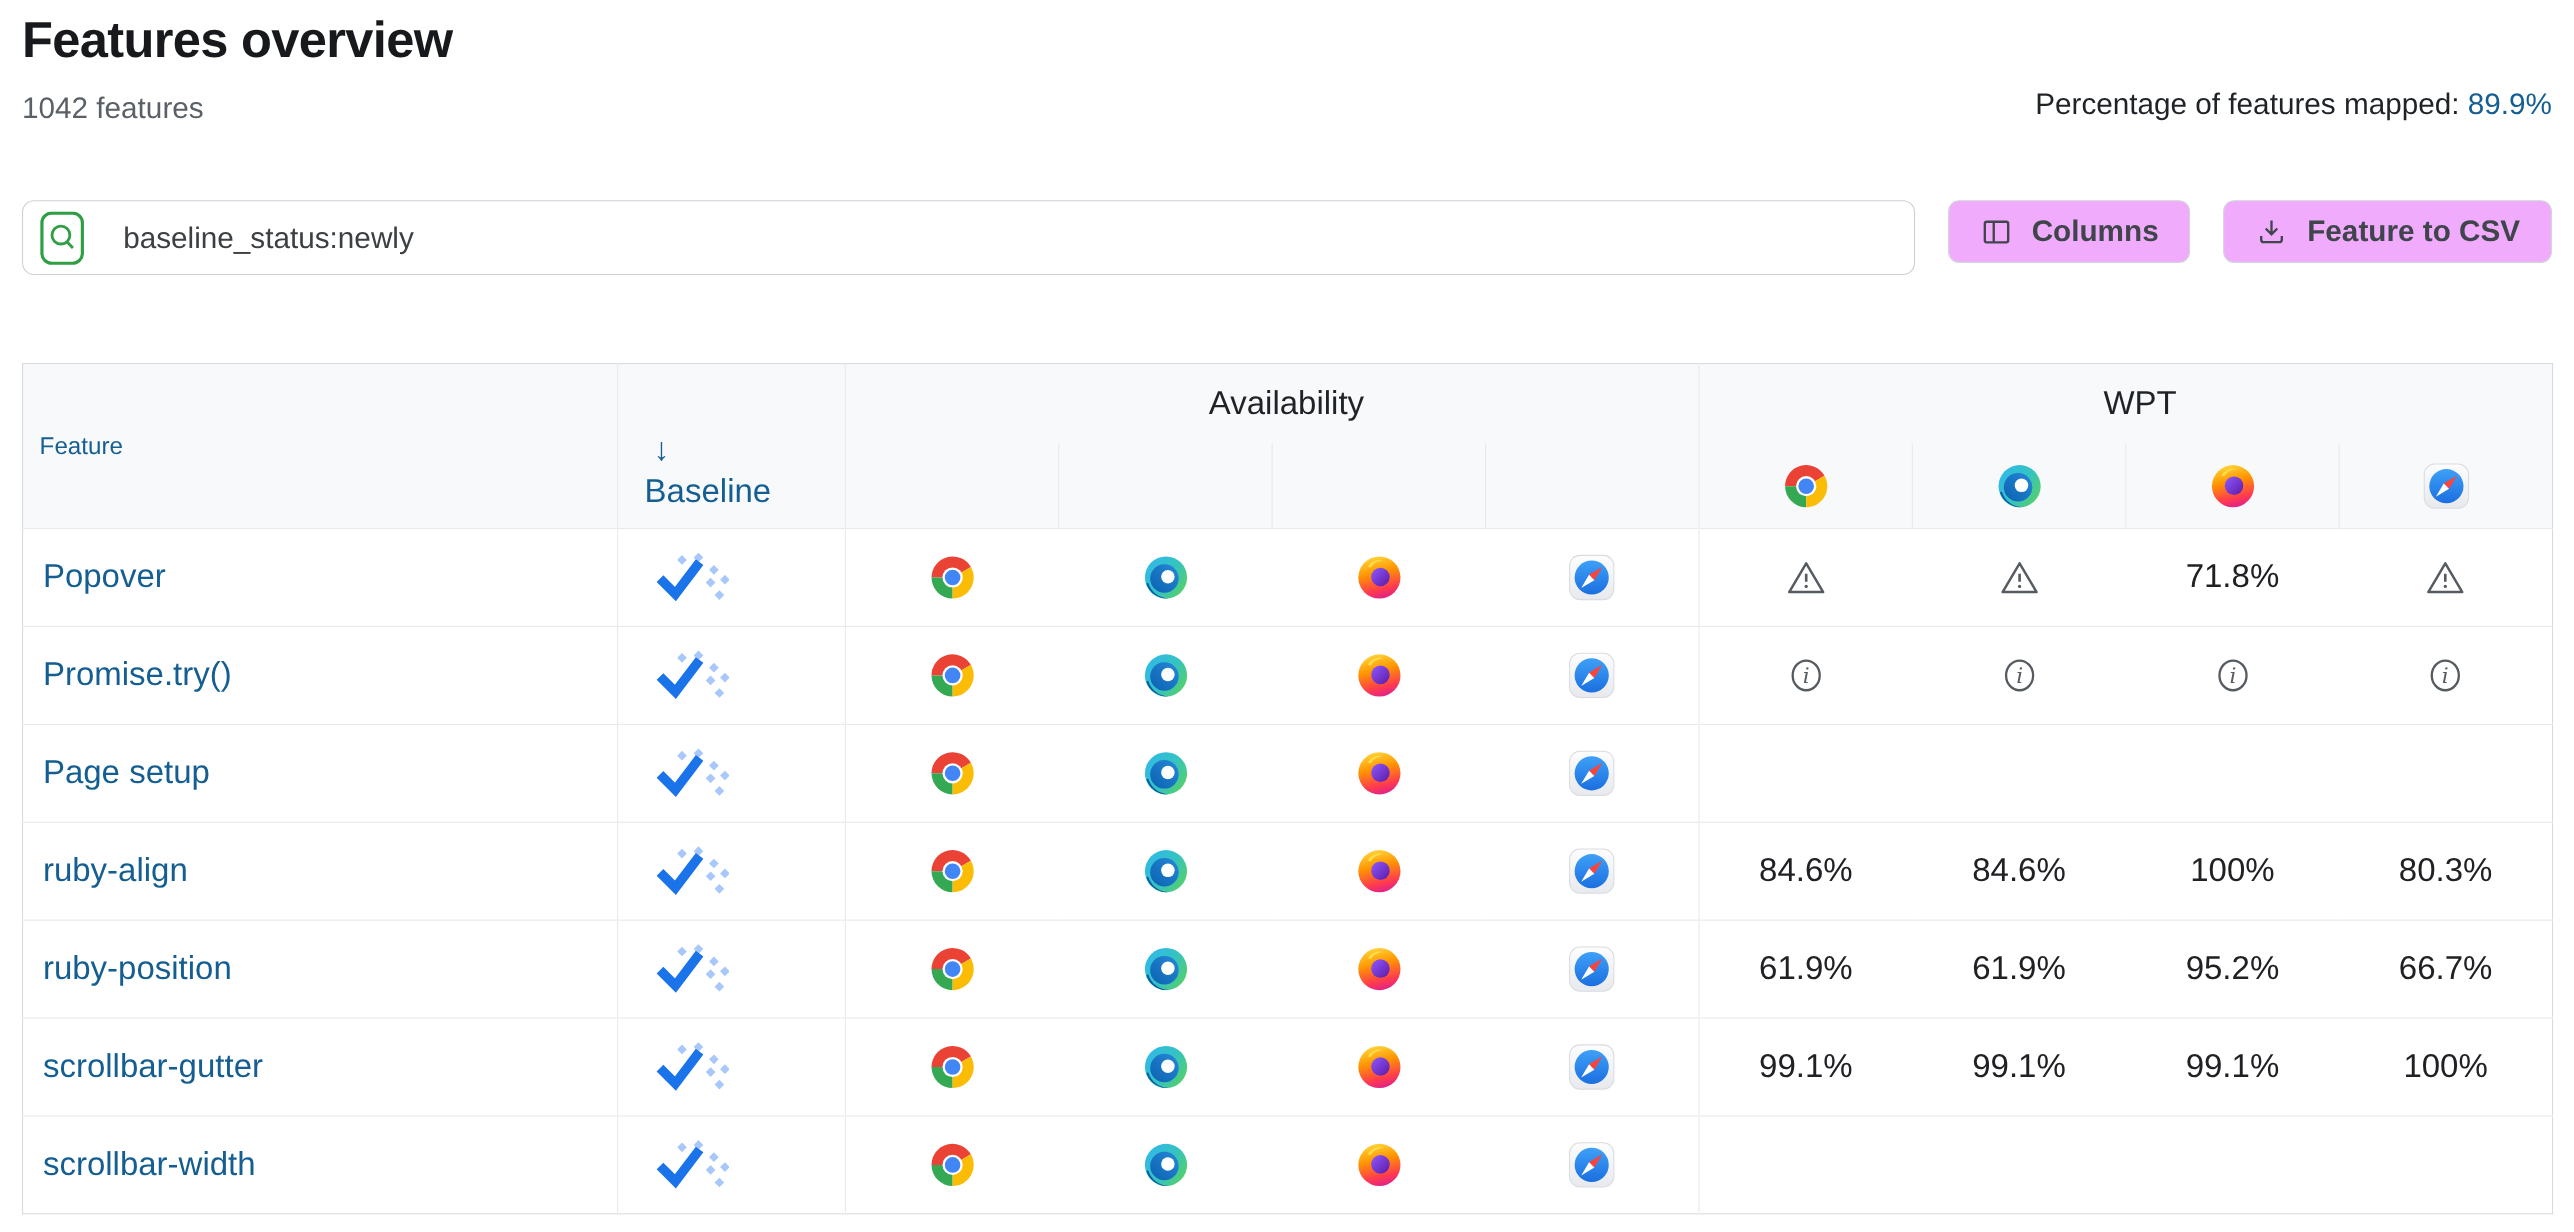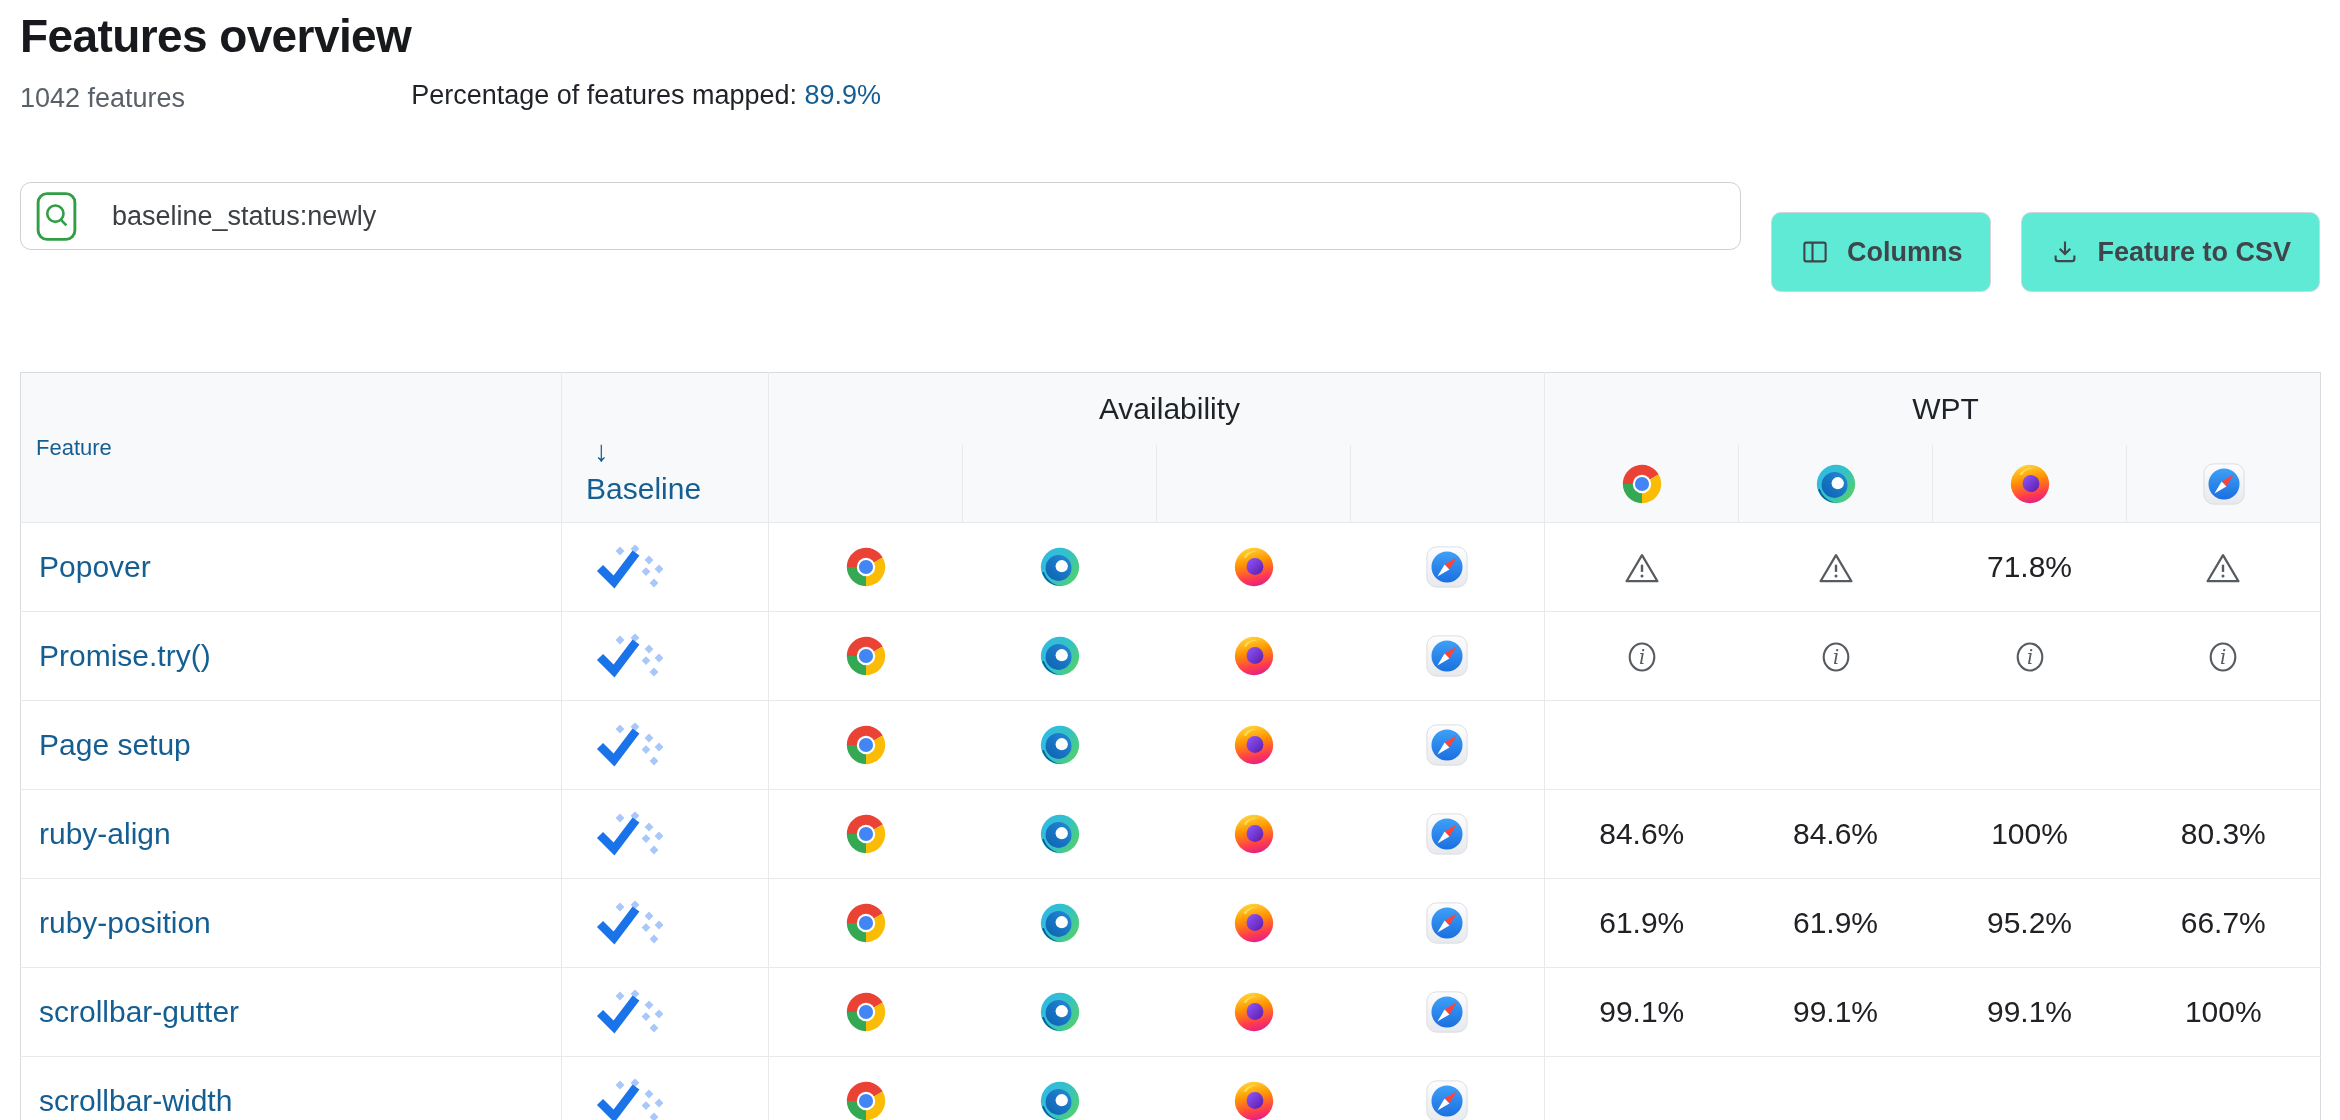--- a/index.html
+++ b/index.html
@@ -12,41 +12,41 @@
   }
   *{box-sizing:border-box}
   html,body{margin:0;padding:0}
   body{
     width:2340px;height:1120px;overflow:hidden;background:#fff;
     font-family:"Liberation Sans","DejaVu Sans",sans-serif;color:var(--ink);
   }
   .container{padding:0 20px;width:2340px}
 
   
-  .page-head{display:flex;justify-content:flex-start;align-items:flex-end}
+  .page-head{display:flex;justify-content:space-between;align-items:flex-end}
   .page-title{font-size:46px;line-height:1.05;font-weight:700;letter-spacing:-0.6px;color:#17191c;margin:12px 0 0}
   .page-subtitle{font-size:27px;color:var(--muted);margin-top:23px}
   .mapped{font-size:27px;color:var(--ink);padding-bottom:3px;white-space:nowrap}
   .mapped a{color:var(--link);text-decoration:none}
 
   
   .controls{display:flex;gap:30px;margin-top:68px;align-items:stretch}
   .searchbox{
     flex:1;display:flex;align-items:center;gap:35px;height:68px;
     border:1.5px solid #ccd1d6;border-radius:11px;padding:0 20px 0 15px;background:#fff;
   }
   .search-badge{flex:0 0 auto;display:flex}
   .searchbox input{
     flex:1;border:none;outline:none;background:transparent;
     font-size:27px;color:#3c4043;font-family:inherit;padding:0;
   }
   .btn{
-    display:flex;align-items:center;gap:17px;height:80px;padding:0 28px;
-    border:1.5px solid #d2d6da;border-radius:10px;background:#5eead4;cursor:pointer;
-    font-size:27px;font-weight:600;color:#3f454b;font-family:inherit;white-space:nowrap;margin-top:30px;
+    display:flex;align-items:center;gap:17px;height:57px;padding:0 28px;
+    border:1.5px solid #d2d6da;border-radius:10px;background:#f0abfc;cursor:pointer;
+    font-size:27px;font-weight:600;color:#3f454b;font-family:inherit;white-space:nowrap;
   }
   .btn-icon{width:30px;height:30px;flex:0 0 auto}
   .search-icon-svg{width:41px;height:49px}
 
   
   table{
     width:100%;border-collapse:collapse;table-layout:fixed;
     border:1.5px solid var(--border);margin-top:80px;
   }
   thead th{background:var(--head-bg);font-weight:400}

